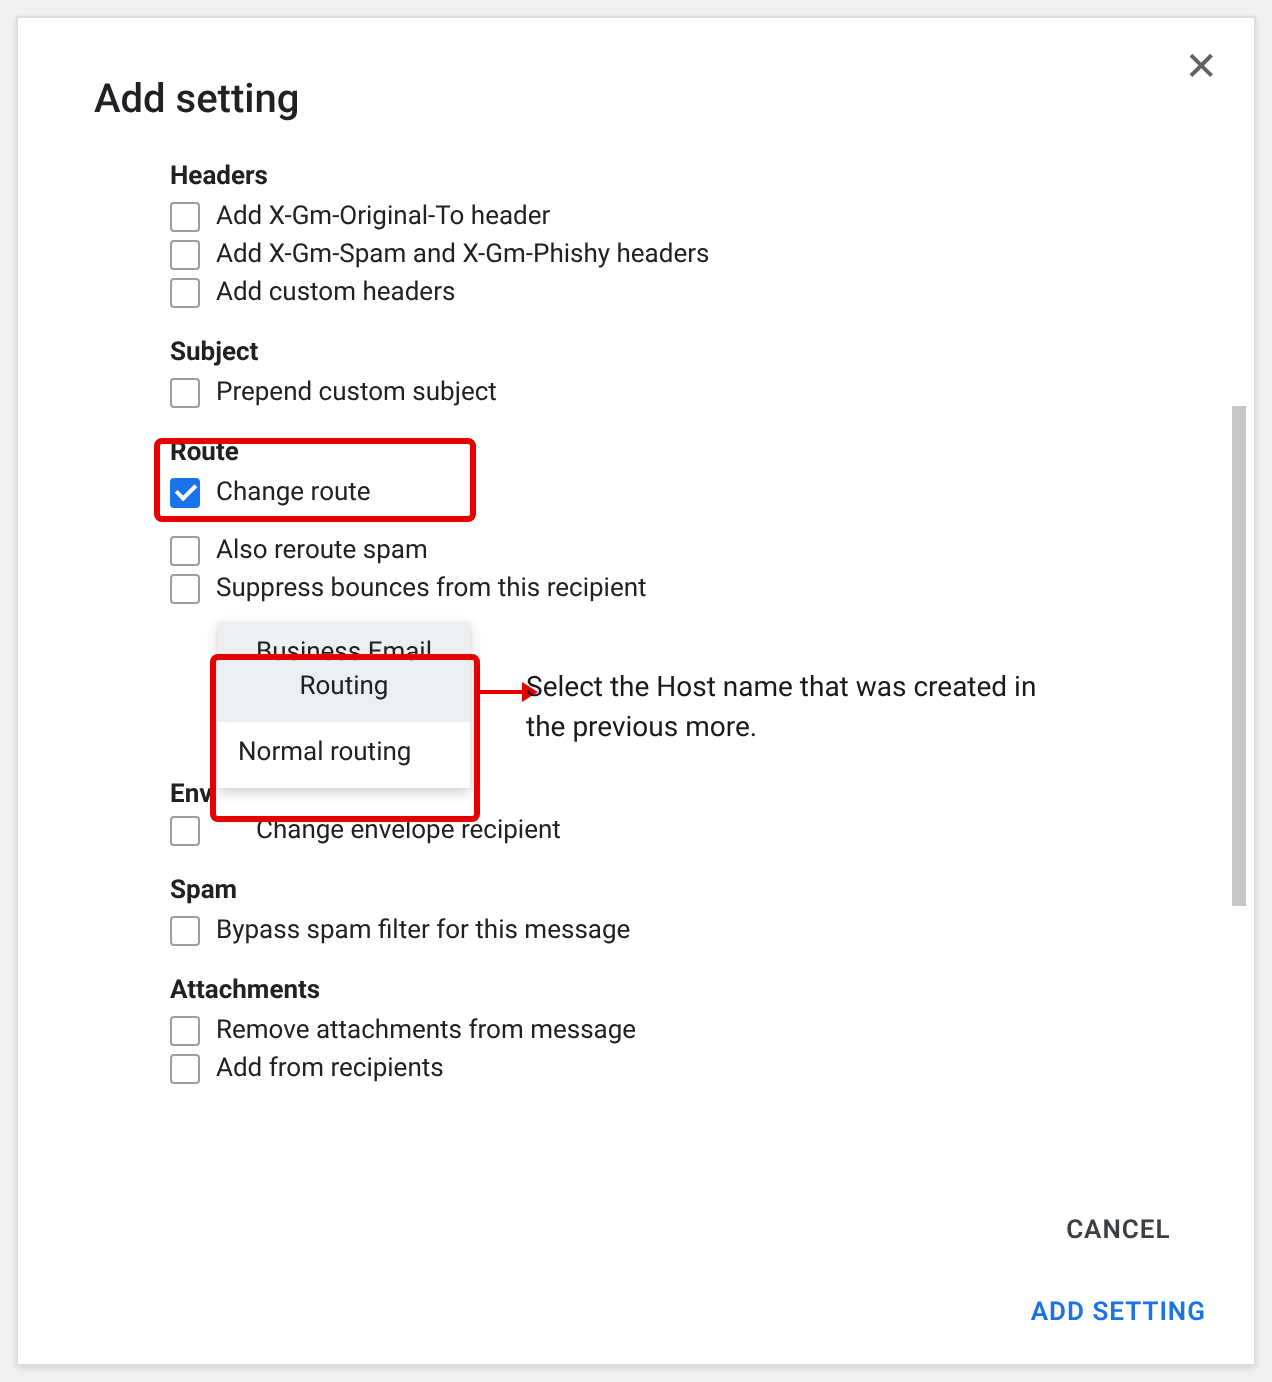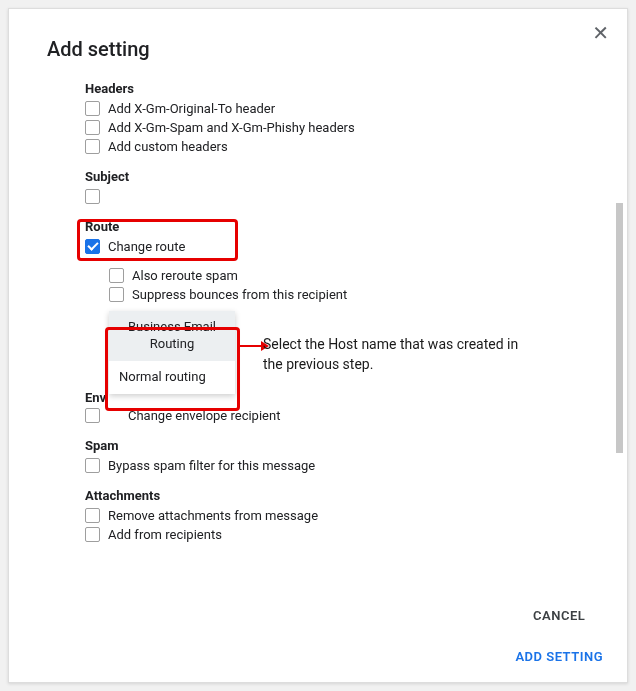--- a/index.html
+++ b/index.html
@@ -50,21 +50,20 @@
       margin-bottom: 4px;
     }
     .checkbox-row {
       display: flex;
       align-items: center;
       gap: 8px;
       margin-bottom: 2px;
       padding: 1px 0;
     }
     .checkbox-row.indented {
-      margin-left: 24px;
       text-align: center;
     }
     .cb {
       width: 15px;
       height: 15px;
       border: 1.5px solid #9e9e9e;
       border-radius: 2px;
       flex-shrink: 0;
       position: relative;
       cursor: pointer;
@@ -202,20 +201,21 @@
       <span class="cb-label">Add X-Gm-Spam and X-Gm-Phishy headers</span>
     </div>
     <div class="checkbox-row">
       <div class="cb"></div>
       <span class="cb-label">Add custom headers</span>
     </div>
 
     <div class="section-label">Subject</div>
     <div class="checkbox-row">
       <div class="cb"></div>
+      <span class="cb-label">Prepend custom subject</span>
     </div>
 
     <div class="section-label">Route</div>
     <div class="checkbox-row">
       <div class="cb checked"></div>
       <span class="cb-label">Change route</span>
     </div>
 
     <div style="height:10px;"></div>
 
@@ -257,21 +257,21 @@
     </div>
 
     <div class="highlight-route highlight-box-1"></div>
     <div class="highlight-route highlight-box-2"></div>
 
     <svg class="arrow" viewBox="0 0 30 14">
       <line x1="0" y1="7" x2="24" y2="7" stroke="#e60000" stroke-width="2"></line>
       <polygon points="22,2 30,7 22,12" fill="#e60000"></polygon>
     </svg>
 
-    <div class="annotation">Select the Host name that was created in the previous step.</div>
+    <div class="annotation">Select the Host name that was created in the previous more.</div>
 
   </div>
 
   <div class="scroll-thumb"></div>
 
   <div class="footer">
     <span class="btn-cancel">CANCEL</span>
     <span class="btn-add">ADD SETTING</span>
   </div>
 </div>

